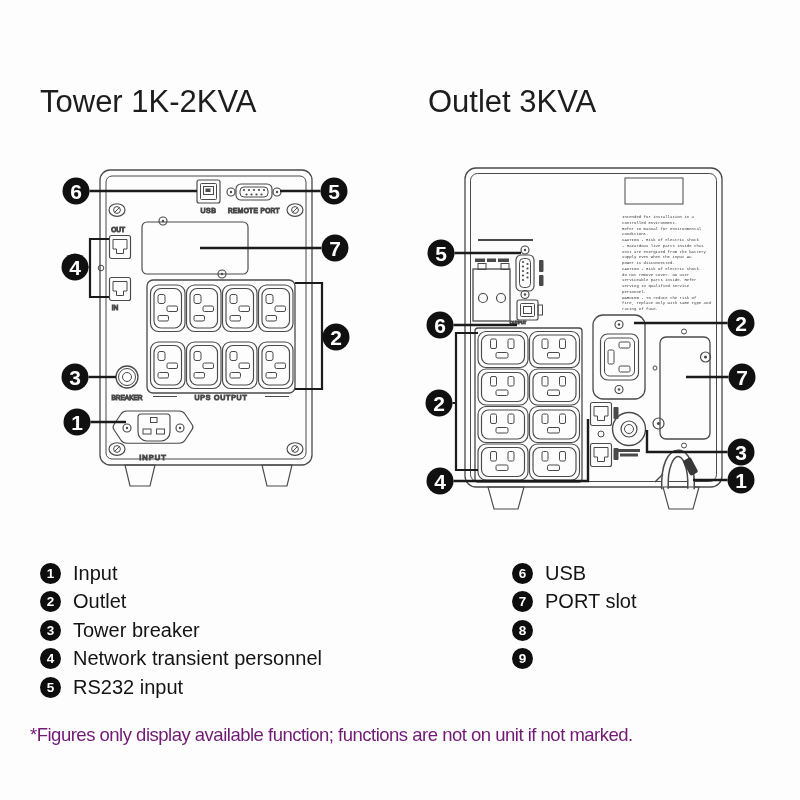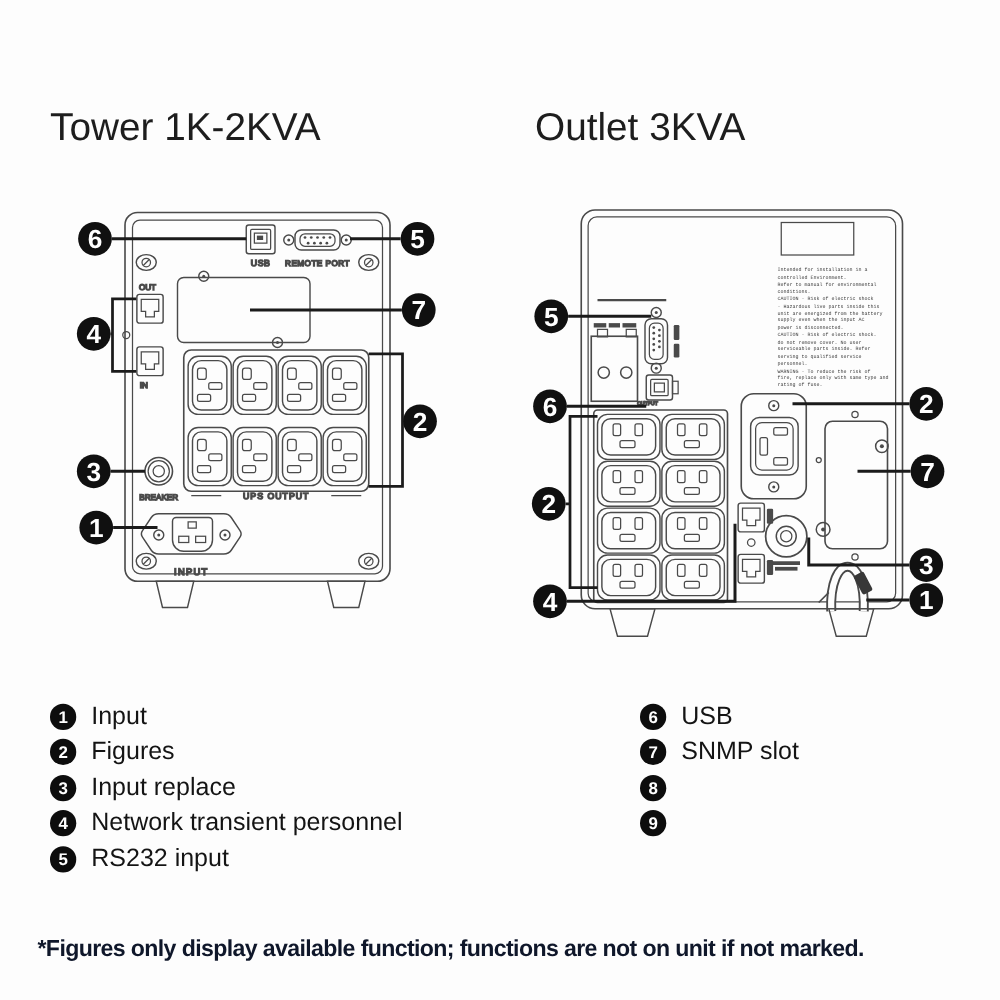--- a/index.html
+++ b/index.html
@@ -20,22 +20,22 @@
   .dot{fill:#4a4a4a;stroke:none;}
   #caution-text{position:absolute;left:622px;top:215px;width:92px;height:100px;
       font:4px/5.75px "Liberation Mono",monospace;color:#3a3a3a;white-space:pre-line;}
   .legend{position:absolute;list-style:none;margin:0;padding:0;}
   #legend-left{left:40px;top:563px;}
   #legend-right{left:512px;top:563px;}
   .legend li{height:21px;margin-bottom:7.4px;display:flex;align-items:center;}
   .legend .num{width:21px;height:21px;border-radius:50%;background:#0d0d0d;color:#fff;
       font:bold 13.5px/21px "Liberation Sans",sans-serif;text-align:center;flex:0 0 21px;}
   .legend .txt{margin-left:12px;font-size:20px;color:#141414;white-space:nowrap;}
-  #footnote{position:absolute;left:30px;top:748px;font-weight:bold;font-size:18.5px;
-      letter-spacing:-0.5px;color:#0f172a;white-space:nowrap;}
+  #footnote{position:absolute;left:30px;top:724px;font-weight:normal;font-size:18.5px;
+      letter-spacing:-0.5px;color:#701a75;white-space:nowrap;}
 </style>
 </head>
 <body>
 
 <div class="title" id="title-left">Tower 1K-2KVA</div>
 <div class="title" id="title-right">Outlet 3KVA</div>
 
 <svg id="diagram-svg" width="760" height="385" viewBox="30 140 760 385" xmlns="http://www.w3.org/2000/svg">
   <defs>
     <g id="c13p">
@@ -353,44 +353,44 @@
 fire, replace only with same type and
 rating of fuse.</div>
 
 <ul class="legend" id="legend-left">
   <li>
       <span class="num">1</span>
       <span class="txt">Input</span>
     </li>
   <li>
       <span class="num">2</span>
-      <span class="txt">Figures</span>
+      <span class="txt">Outlet</span>
     </li>
   <li>
       <span class="num">3</span>
-      <span class="txt">Input replace</span>
+      <span class="txt">Tower breaker</span>
     </li>
   <li>
       <span class="num">4</span>
       <span class="txt">Network transient personnel</span>
     </li>
   <li>
       <span class="num">5</span>
       <span class="txt">RS232 input</span>
     </li>
 </ul>
 
 <ul class="legend" id="legend-right">
   <li>
       <span class="num">6</span>
       <span class="txt">USB</span>
     </li>
   <li>
       <span class="num">7</span>
-      <span class="txt">SNMP slot</span>
+      <span class="txt">PORT slot</span>
     </li>
   <li>
       <span class="num">8</span>
     </li>
   <li>
       <span class="num">9</span>
     </li>
 </ul>
 
 <div id="footnote">*Figures only display available function; functions are not on unit if not marked.</div>

